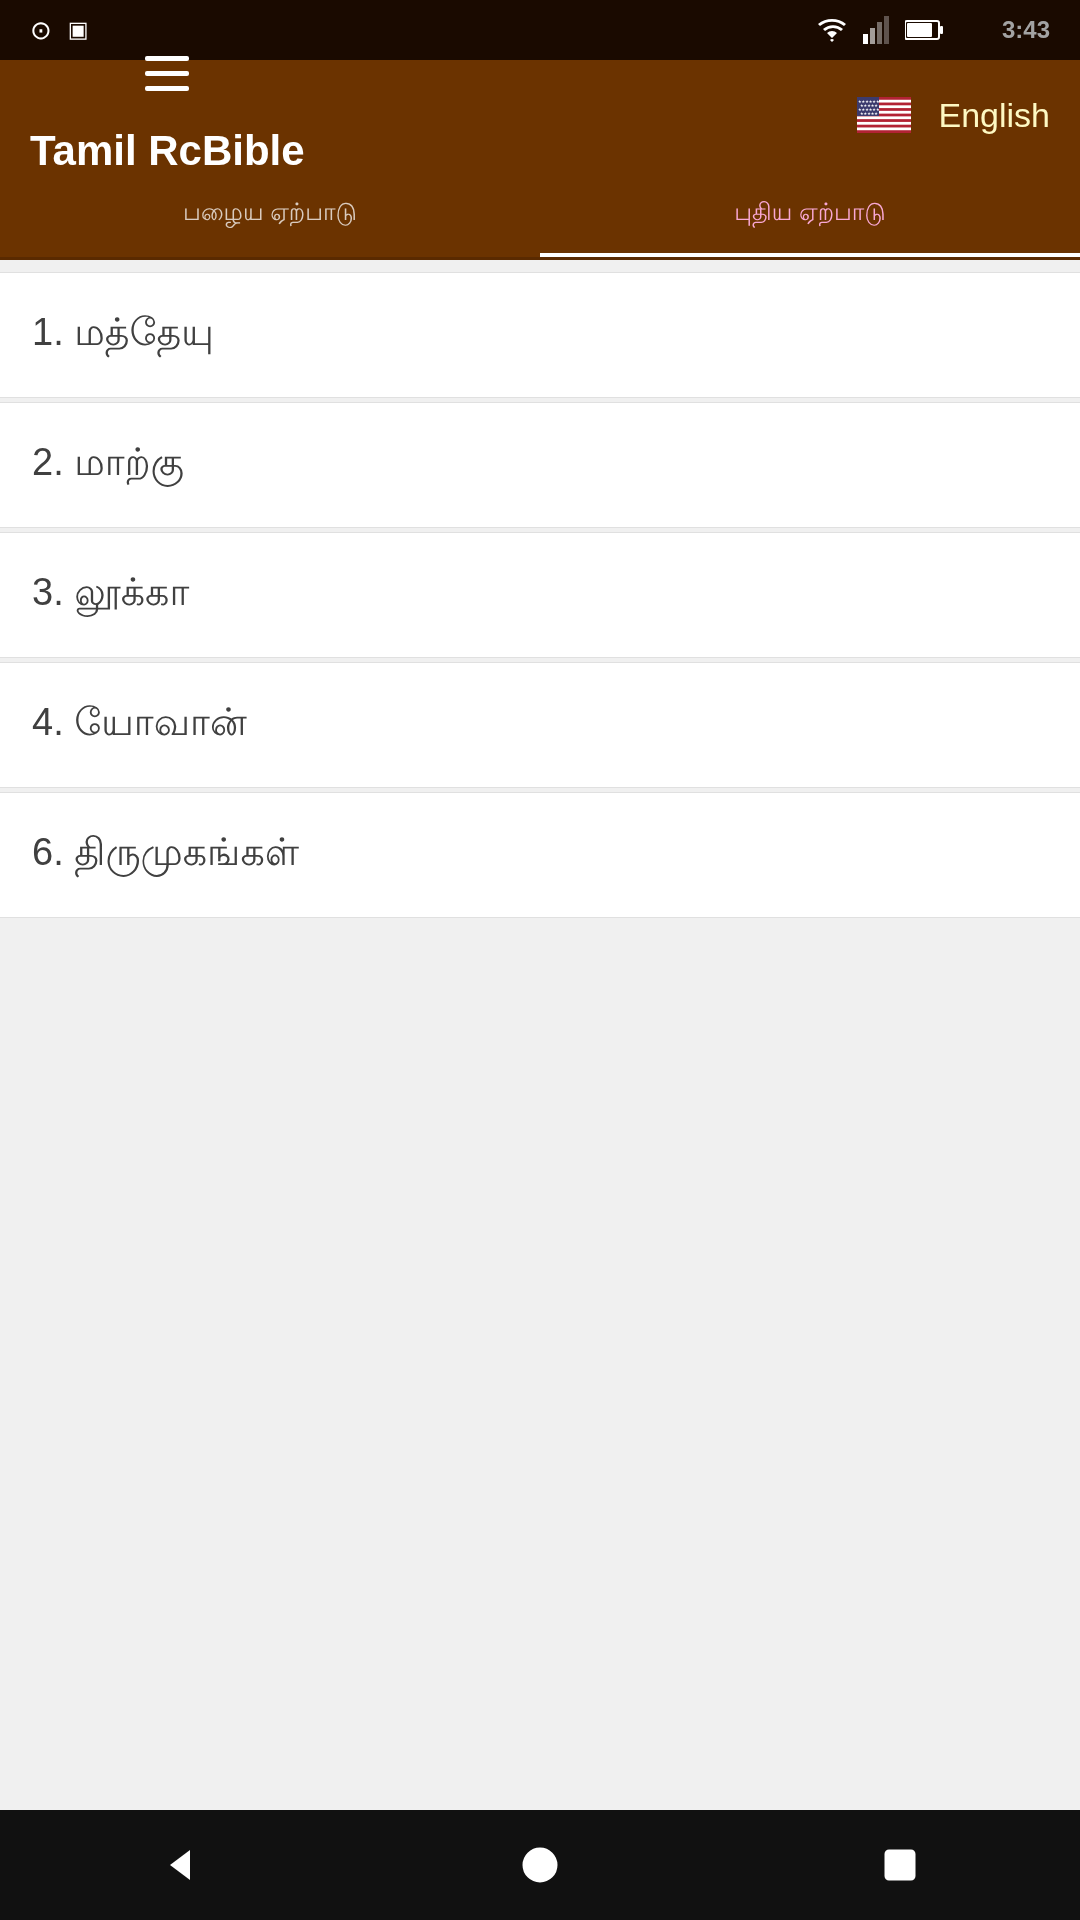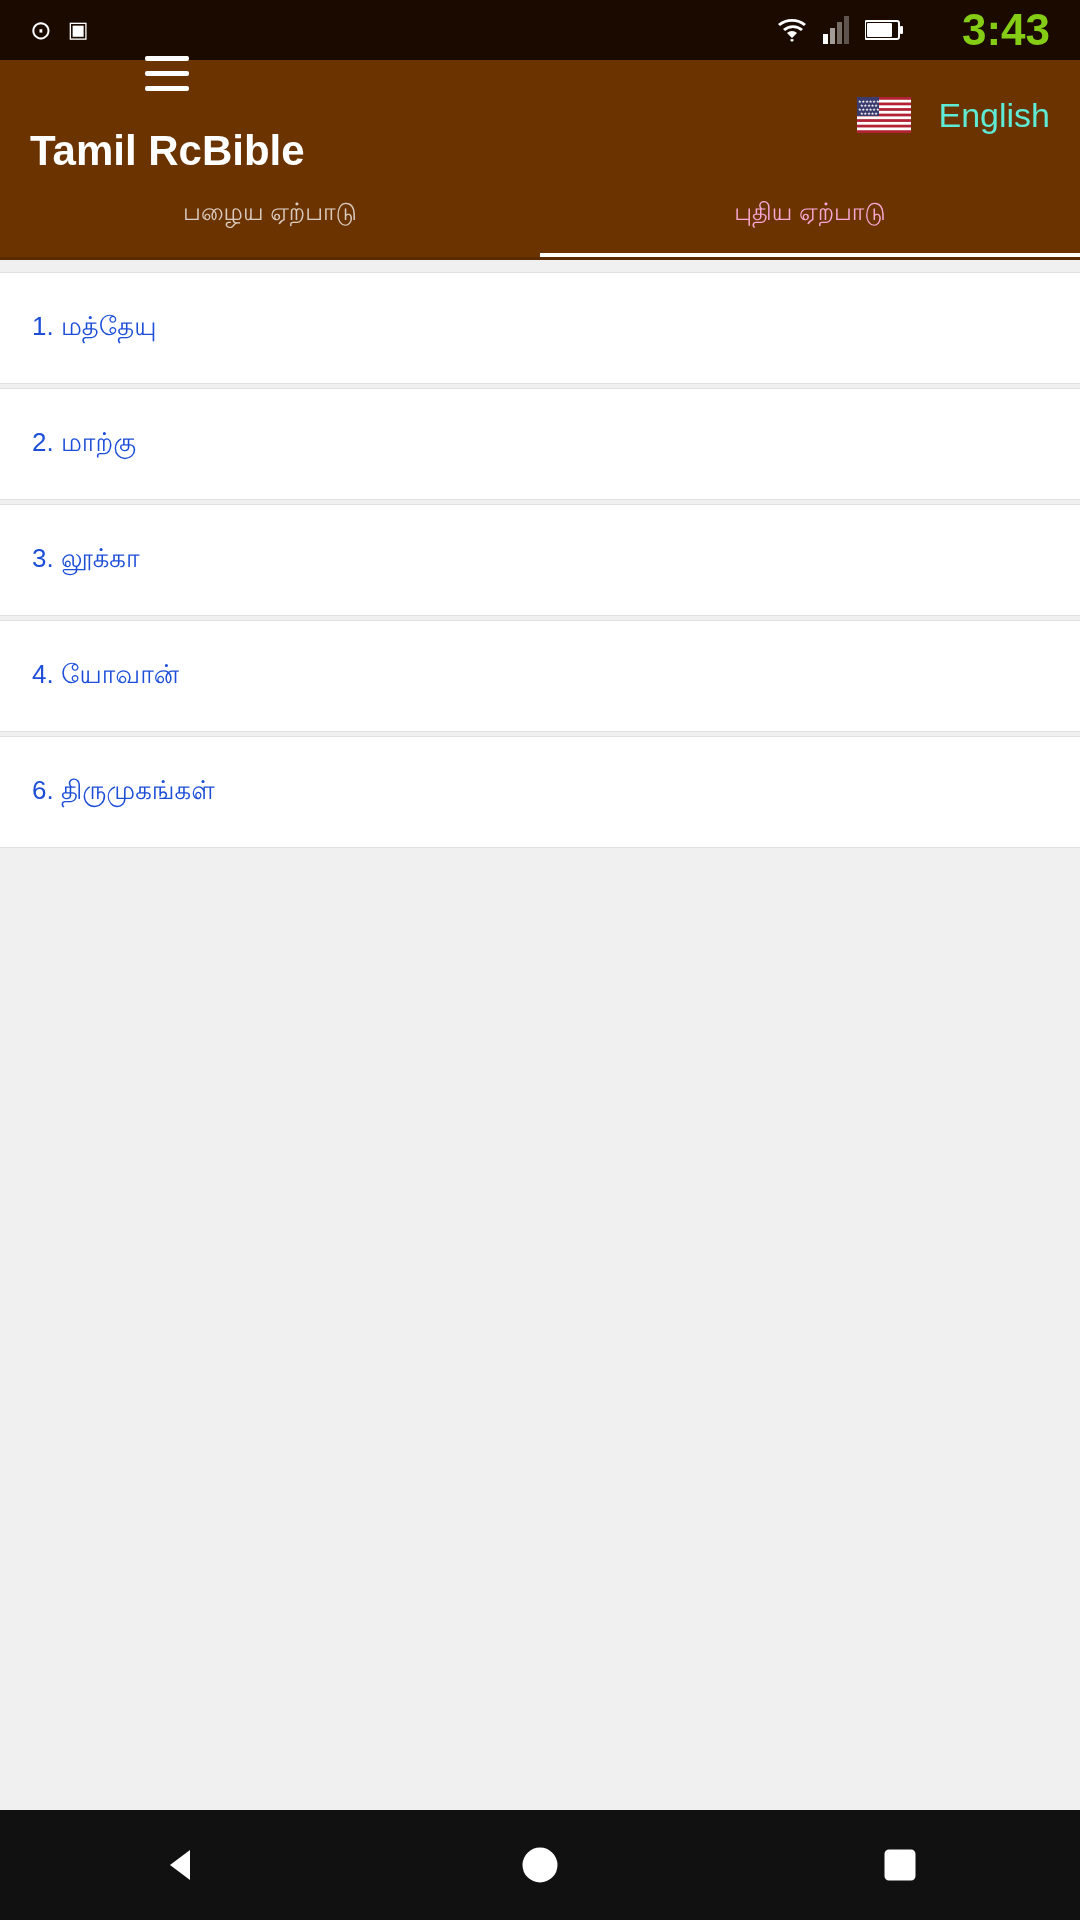--- a/index.html
+++ b/index.html
@@ -40,22 +40,22 @@
       font-size: 26px;
     }
 
     .status-bar-right {
       display: flex;
       align-items: center;
       gap: 14px;
     }
 
     .status-time {
-      color: #84cc16;
-      font-size: 44px;
+      color: #a3a3a3;
+      font-size: 24px;
       font-weight: bold;
       margin-left: 45px;
     }
 
     
     .app-header {
       background: #6b3300;
       height: 110px;
       display: flex;
       align-items: center;
@@ -84,21 +84,21 @@
     }
 
     .language-selector {
       display: flex;
       align-items: center;
       gap: 12px;
       cursor: pointer;
     }
 
     .language-label {
-      color: #5eead4;
+      color: #fef9c3;
       font-size: 34px;
       margin-left: 15px;
     }
 
     
     .tab-bar {
       background: #6b3300;
       display: flex;
       height: 90px;
       border-bottom: 3px solid #5a2a00;
@@ -140,22 +140,22 @@
     .list-item {
       background: white;
       margin: 4px 0;
       padding: 38px 32px;
       border-top: 1px solid #e0e0e0;
       border-bottom: 1px solid #e0e0e0;
       cursor: pointer;
     }
 
     .list-item-text {
-      font-size: 26px;
-      color: #1d4ed8;
+      font-size: 38px;
+      color: #404040;
     }
 
     
     .bottom-nav {
       background: #111;
       height: 110px;
       display: flex;
       align-items: center;
       justify-content: space-around;
     }

